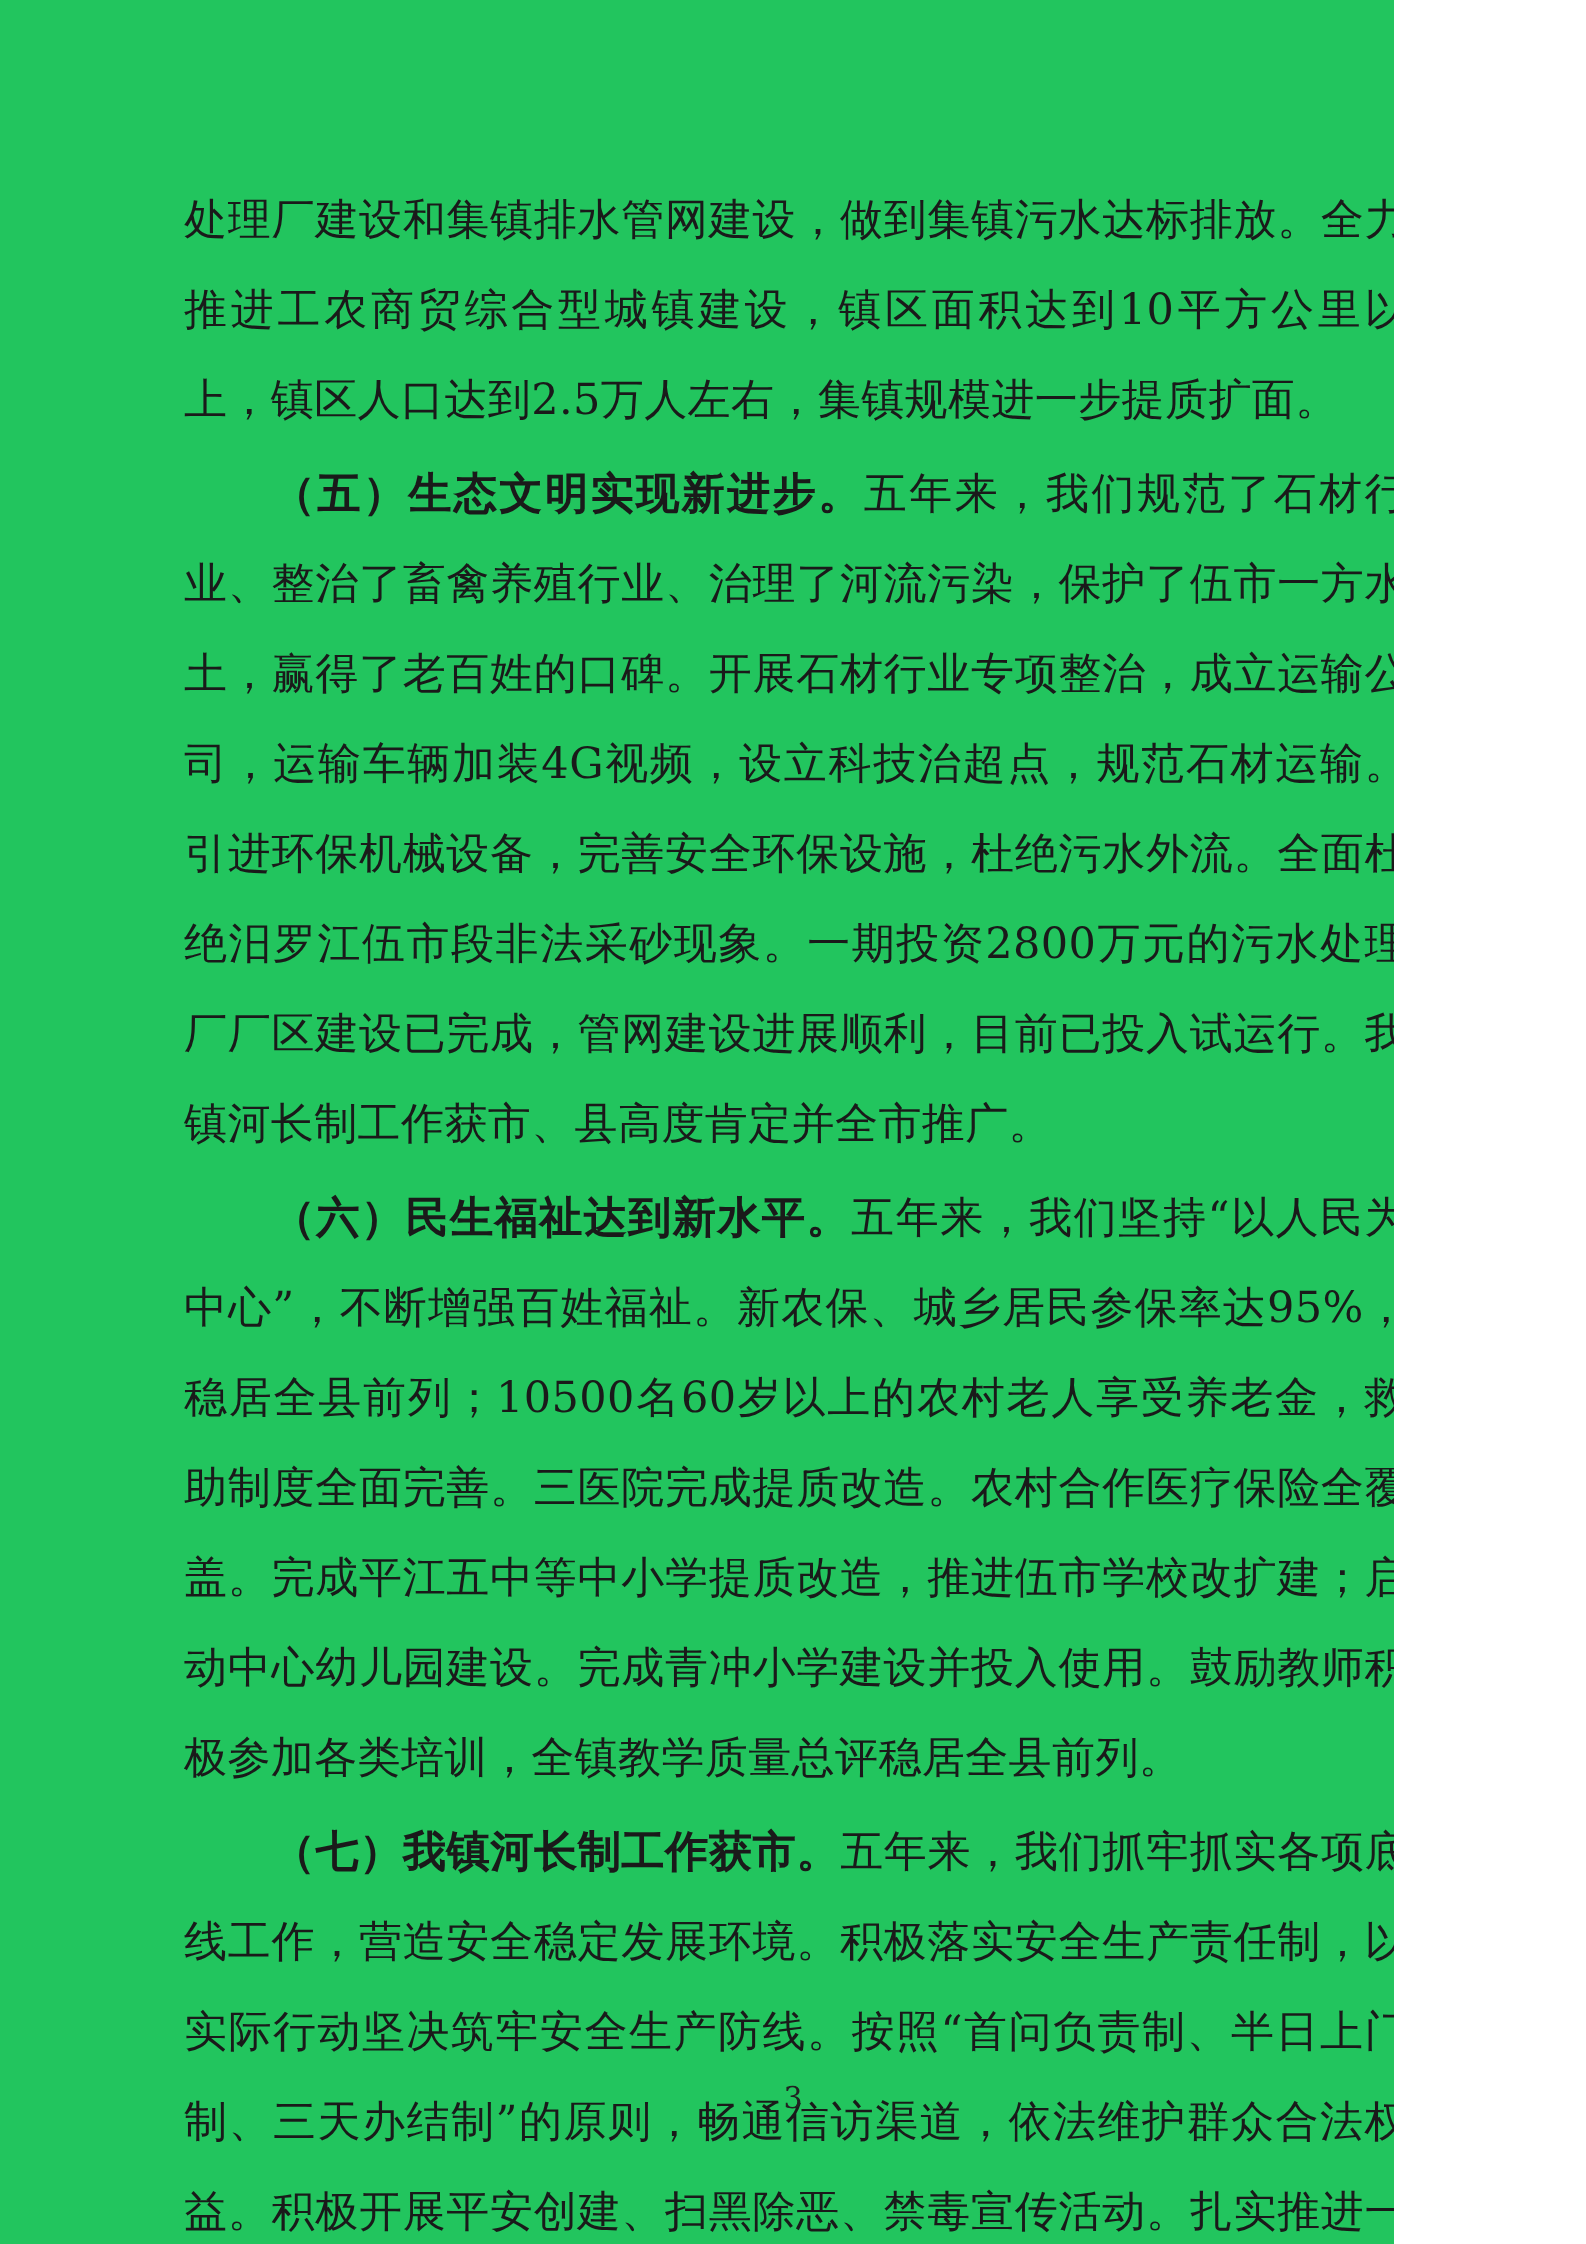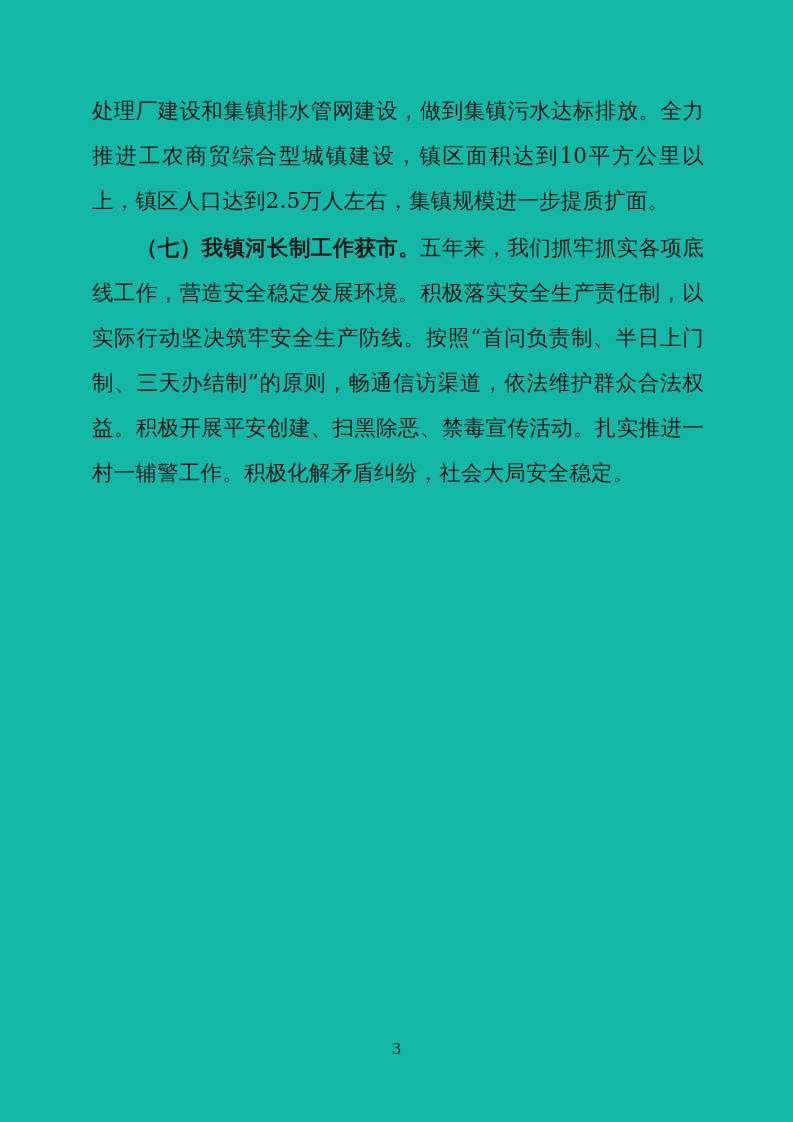--- a/index.html
+++ b/index.html
@@ -11,23 +11,23 @@
     width: 793px;
     height: 1122px;
     position: relative;
     font-family: "DejaVu Serif", "Liberation Serif", serif;
     color: #1a1a1a;
   }
   .page {
     position: absolute;
     left: 0;
     top: 0;
-    width: 793px;
+    width: 697px;
     height: 1122px;
-    background: #14b8a6;
+    background: #22c55e;
     overflow: hidden;
   }
   .content {
     position: absolute;
     left: 92px;
     top: 88px;
     width: 612px;
   }
   p.para {
     margin: 0 0 2px 0;
@@ -58,21 +58,27 @@
 </head>
 <body>
 
 <div class="page">
   <div class="content">
 
     <p class="para">
       <span>处理厂建设和集镇排水管网建设，做到集镇污水达标排放。全力推进工农商贸综合型城镇建设，镇区面积达到10平方公里以上，镇区人口达到2.5万人左右，集镇规模进一步提质扩面。</span>
     </p>
 
+    <p class="para indent">
+      <span class="bold-head">（五）生态文明实现新进步。</span><span>五年来，我们规范了石材行业、整治了畜禽养殖行业、治理了河流污染，保护了伍市一方水土，赢得了老百姓的口碑。开展石材行业专项整治，成立运输公司，运输车辆加装4G视频，设立科技治超点，规范石材运输。引进环保机械设备，完善安全环保设施，杜绝污水外流。全面杜绝汨罗江伍市段非法采砂现象。一期投资2800万元的污水处理厂厂区建设已完成，管网建设进展顺利，目前已投入试运行。我镇河长制工作获市、县高度肯定并全市推广。</span>
+    </p>
 
+    <p class="para indent">
+      <span class="bold-head">（六）民生福祉达到新水平。</span><span>五年来，我们坚持“以人民为中心”，不断增强百姓福祉。新农保、城乡居民参保率达95%，稳居全县前列；10500名60岁以上的农村老人享受养老金，救助制度全面完善。三医院完成提质改造。农村合作医疗保险全覆盖。完成平江五中等中小学提质改造，推进伍市学校改扩建；启动中心幼儿园建设。完成青冲小学建设并投入使用。鼓励教师积极参加各类培训，全镇教学质量总评稳居全县前列。</span>
+    </p>
 
     <p class="para indent">
       <span class="bold-head">（七）我镇河长制工作获市。</span><span>五年来，我们抓牢抓实各项底线工作，营造安全稳定发展环境。积极落实安全生产责任制，以实际行动坚决筑牢安全生产防线。按照“首问负责制、半日上门制、三天办结制”的原则，畅通信访渠道，依法维护群众合法权益。积极开展平安创建、扫黑除恶、禁毒宣传活动。扎实推进一村一辅警工作。积极化解矛盾纠纷，社会大局安全稳定。</span>
     </p>
 
   </div>
 
   <div class="page-number">3</div>
 </div>
 

